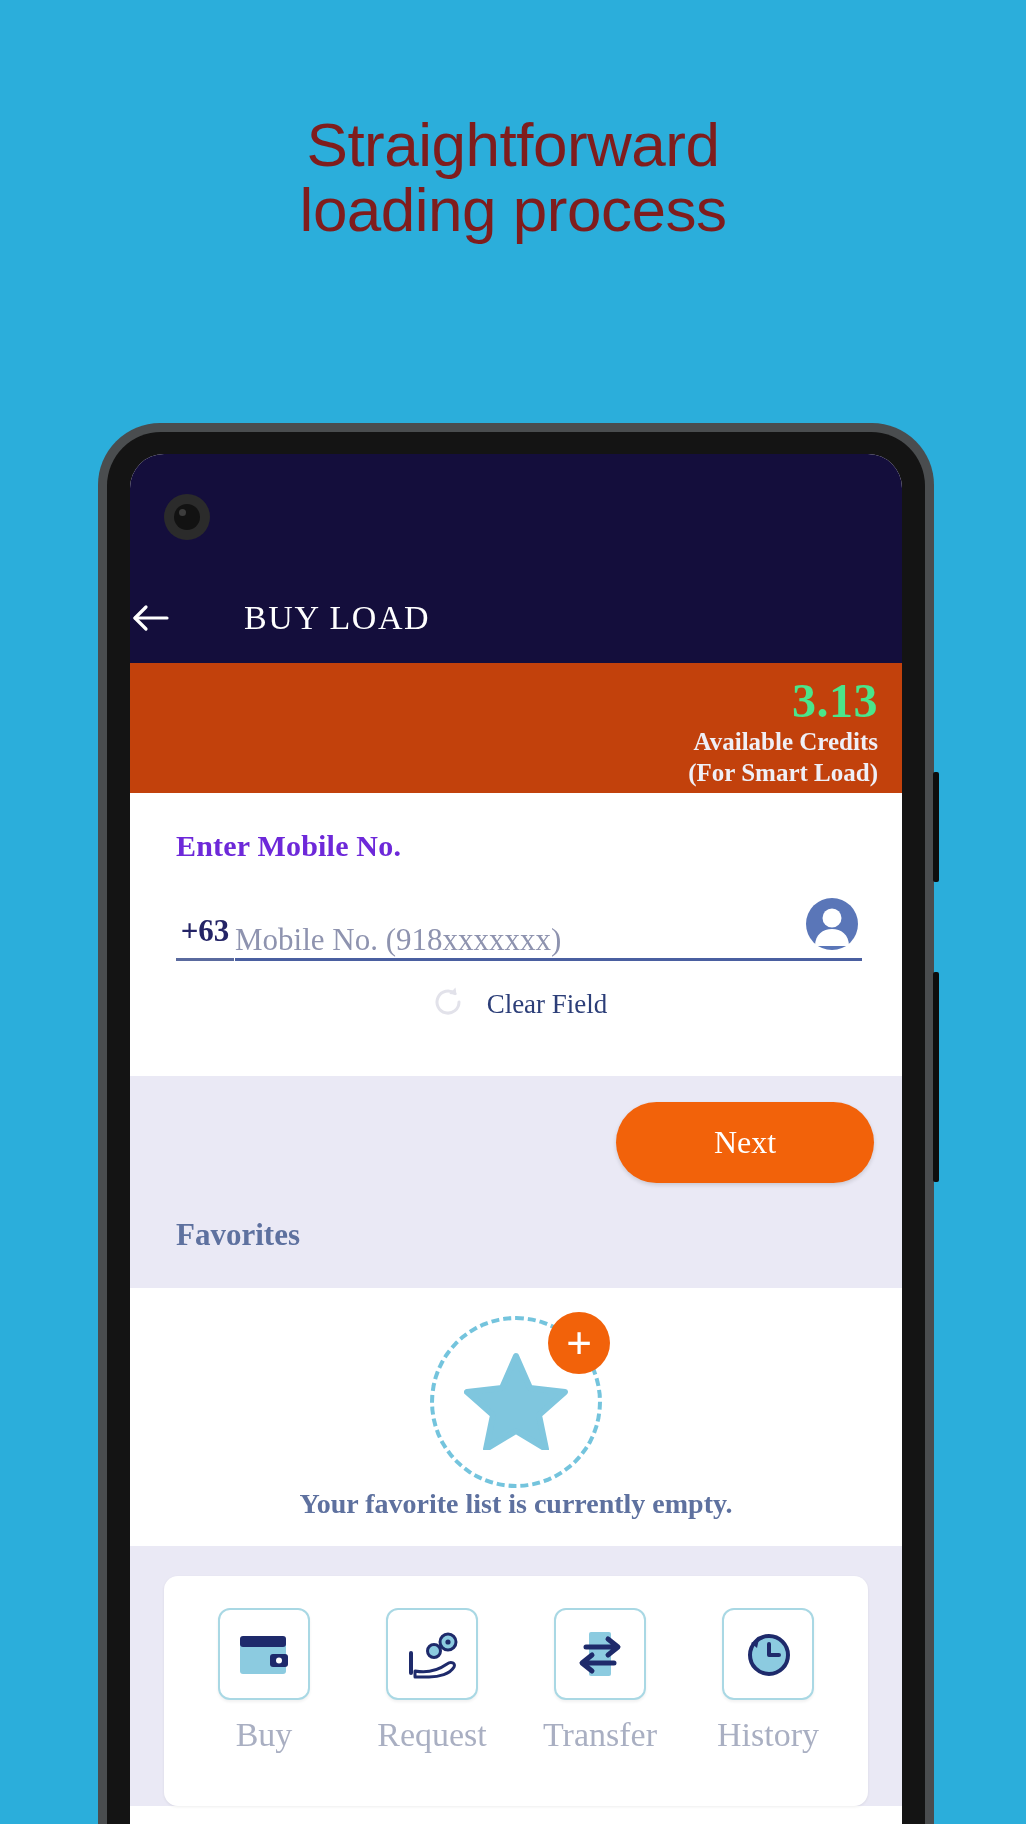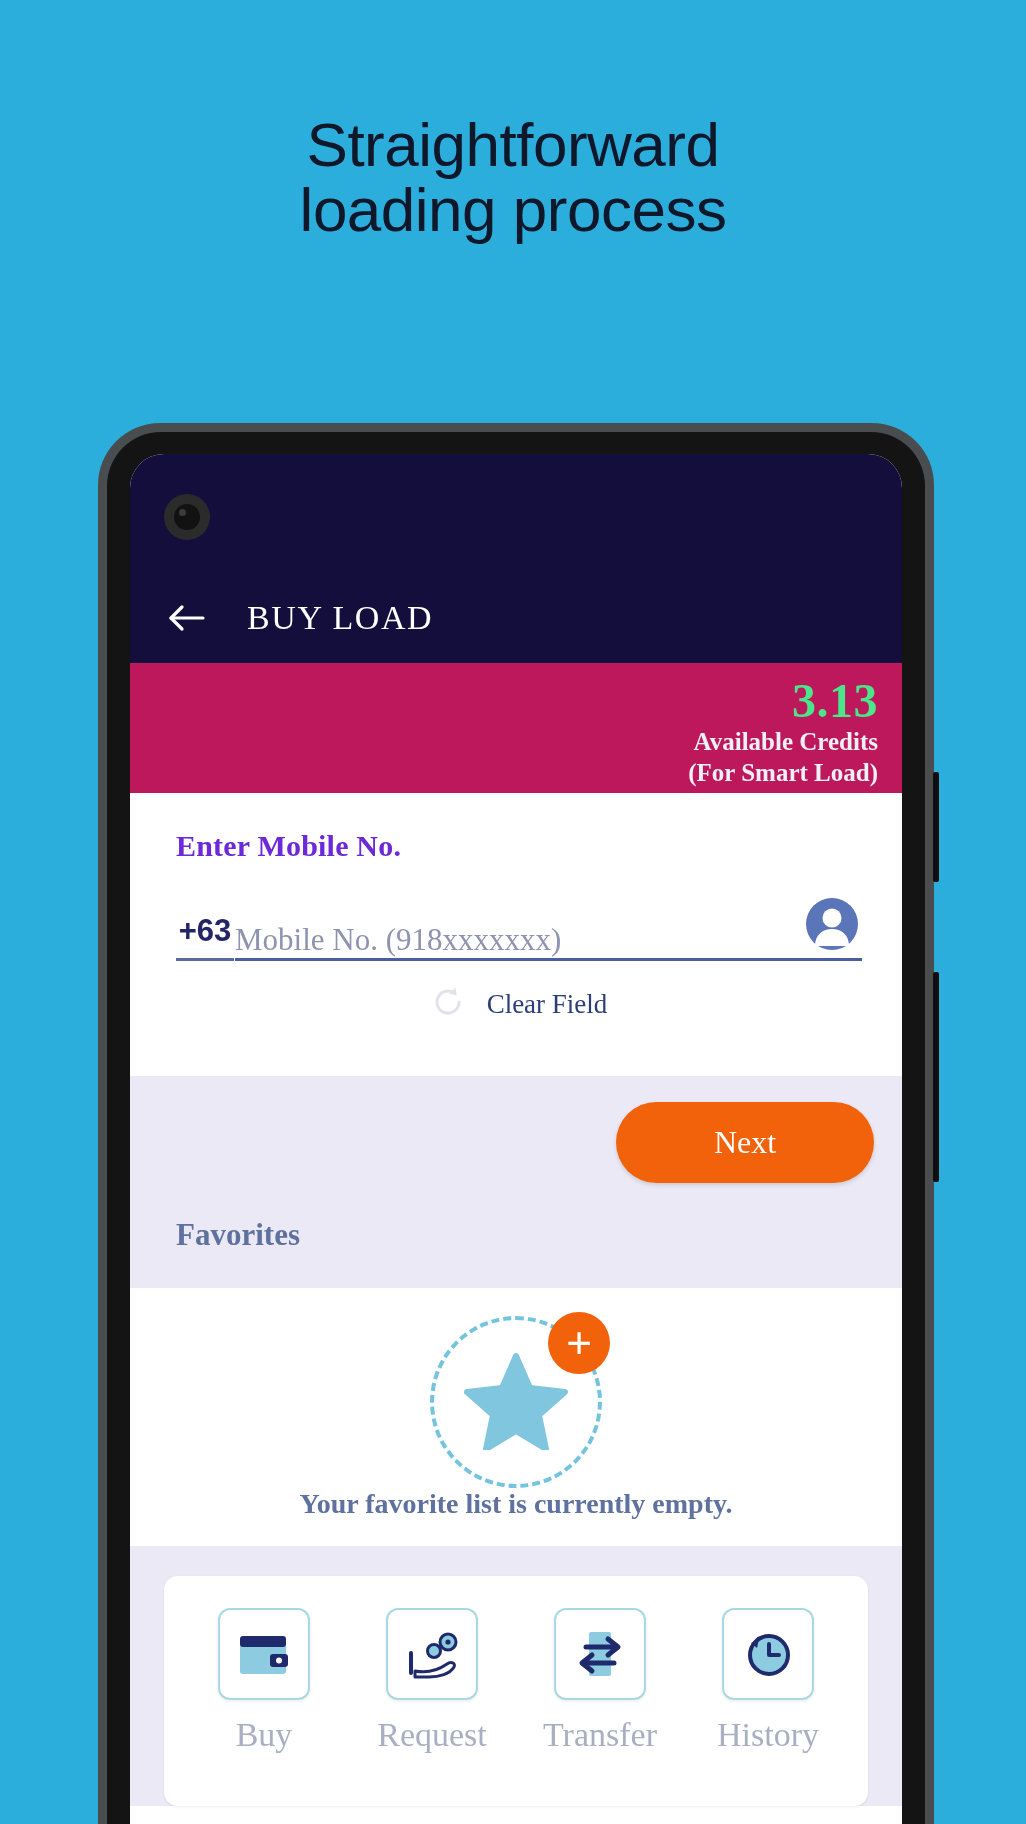--- a/index.html
+++ b/index.html
@@ -16,21 +16,21 @@
     position: relative;
   }
 
   
   .promo-headline {
     position: absolute;
     top: 112px;
     left: 0;
     width: 1026px;
     text-align: center;
-    color: #0f172a;
+    color: #7f1d1d;
     font-family: "Liberation Sans", sans-serif;
     font-size: 62px;
     font-weight: 400;
     line-height: 1.05;
     letter-spacing: -0.5px;
   }
   .promo-headline .line { display: block; }
 
   
   .device {
@@ -102,42 +102,42 @@
     width: 7px; height: 7px;
     border-radius: 50%;
     background: #3C3C3C;
   }
 
   .app-bar {
     background: #140E3C;
     height: 91px;
     display: flex;
     align-items: center;
-    padding-left: 36px;
+    gap: 33px;
   }
   .back-arrow {
     width: 44px;
     height: 40px;
     flex: none;
     display: flex;
     align-items: center;
     justify-content: center;
   }
   .app-title {
     color: #FFFFFF;
     font-family: "Liberation Serif", serif;
     font-size: 34px;
     font-weight: 400;
     letter-spacing: 1.6px;
     margin-left: 37px;
   }
 
   
   .credits-banner {
-    background: #be185d;
+    background: #c2410c;
     padding: 14px 24px 18px 0;
     text-align: right;
     height: 130px;
   }
   .credits-amount {
     color: #4BE58A;
     font-family: "Liberation Serif", serif;
     font-size: 48px;
     font-weight: 700;
     line-height: 1.02;
@@ -164,21 +164,21 @@
     font-weight: 700;
     letter-spacing: 0.2px;
   }
   .phone-row {
     display: flex;
     align-items: flex-end;
     margin-top: 50px;
   }
   .cc-prefix {
     color: #242466;
-    font-family: Liberation Sans, sans-serif;
+    font-family: Liberation Serif, serif;
     font-size: 31px;
     font-weight: 700;
     padding-bottom: 9px;
     border-bottom: 3px solid #5A6A9E;
     width: 58px;
     flex: none;
     text-align: center;
   }
   .phone-field {
     flex: 1;

